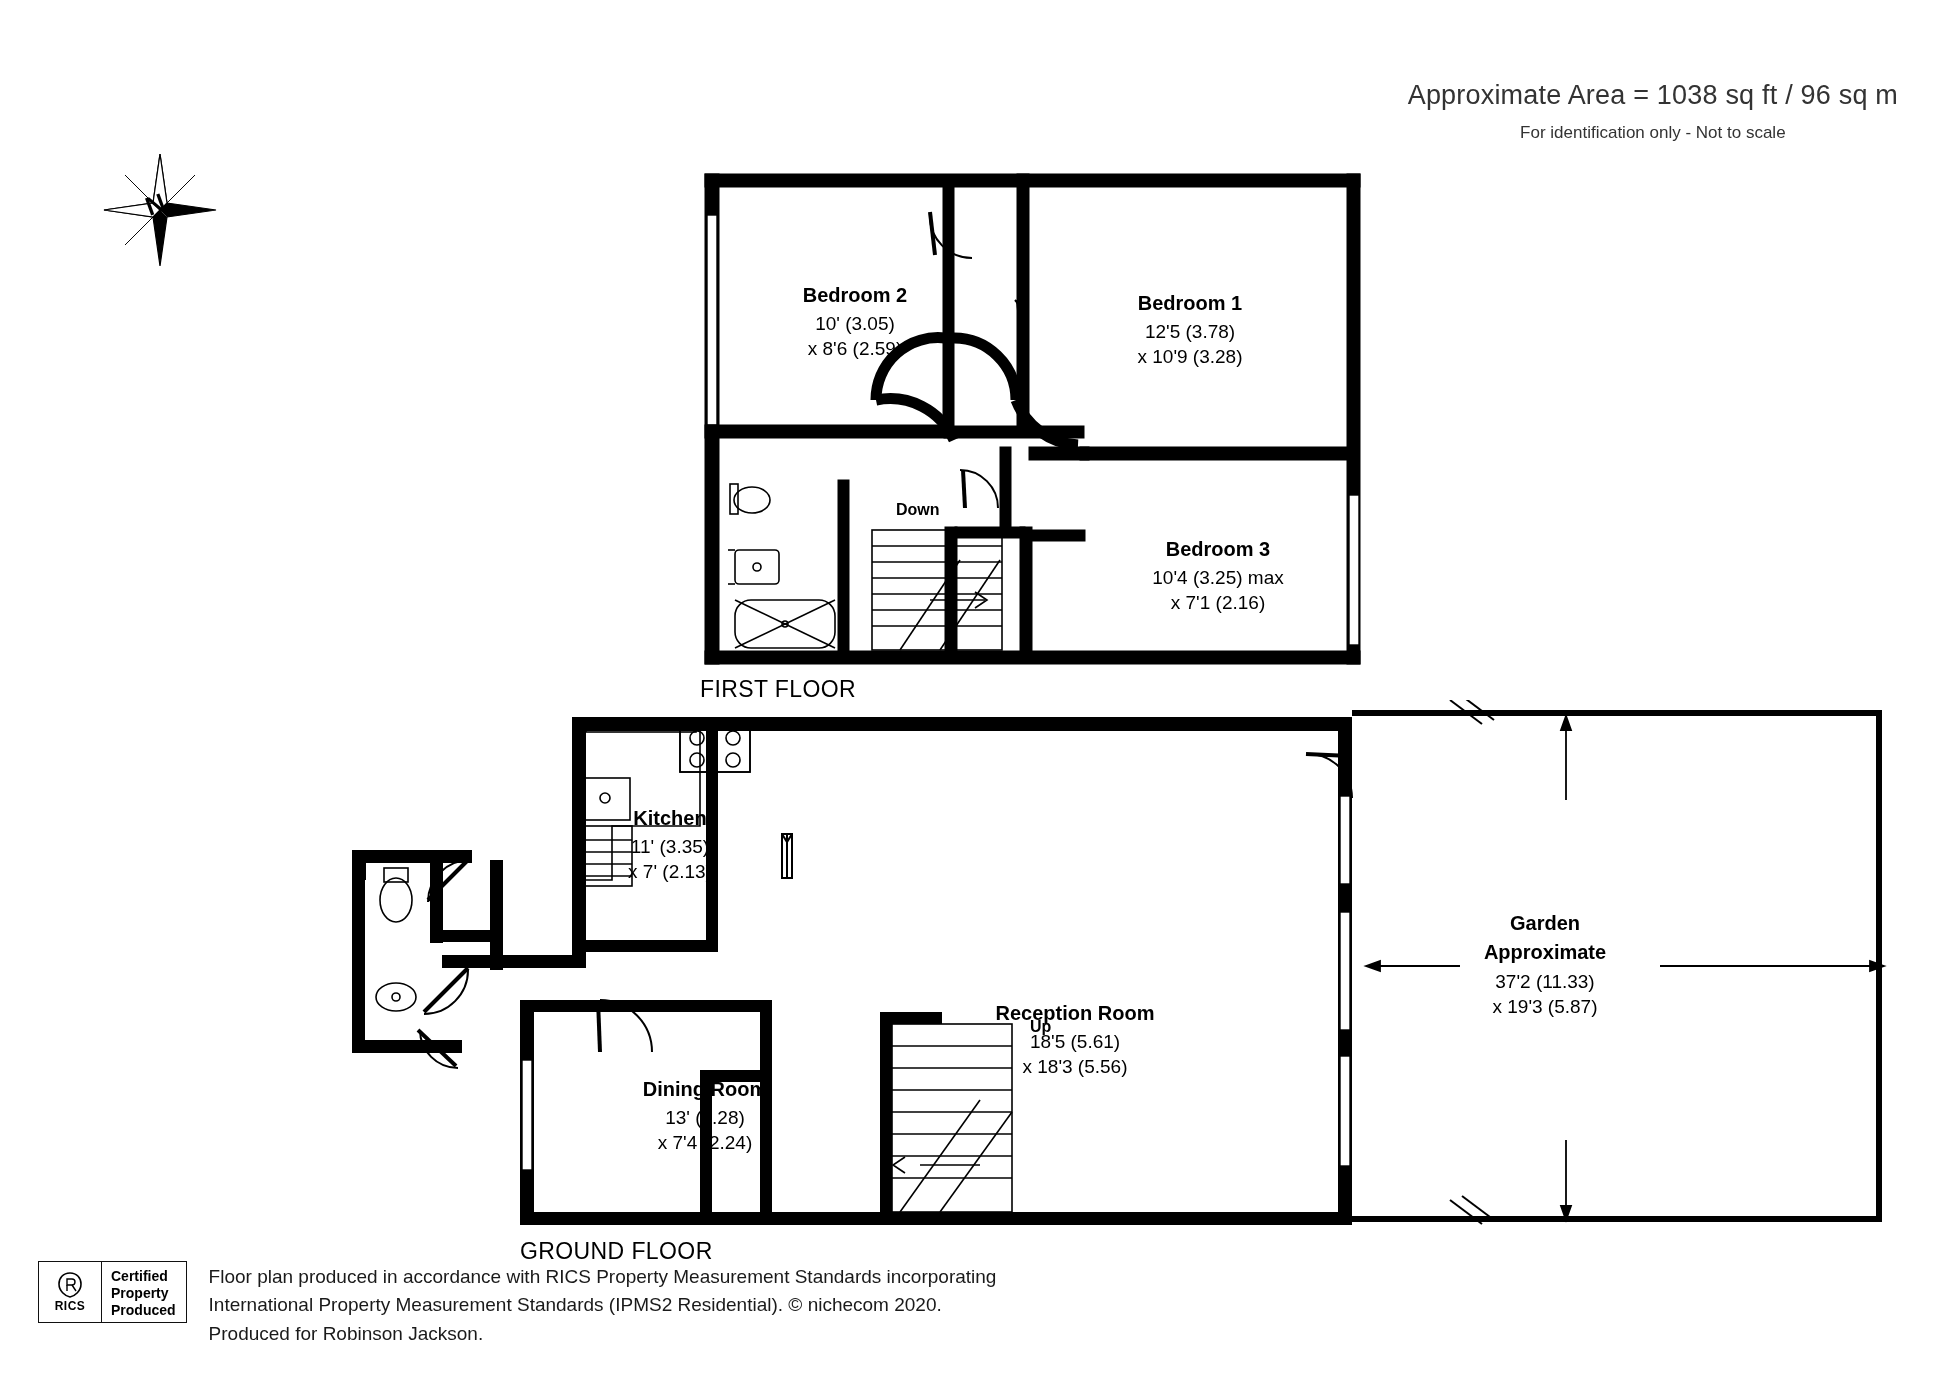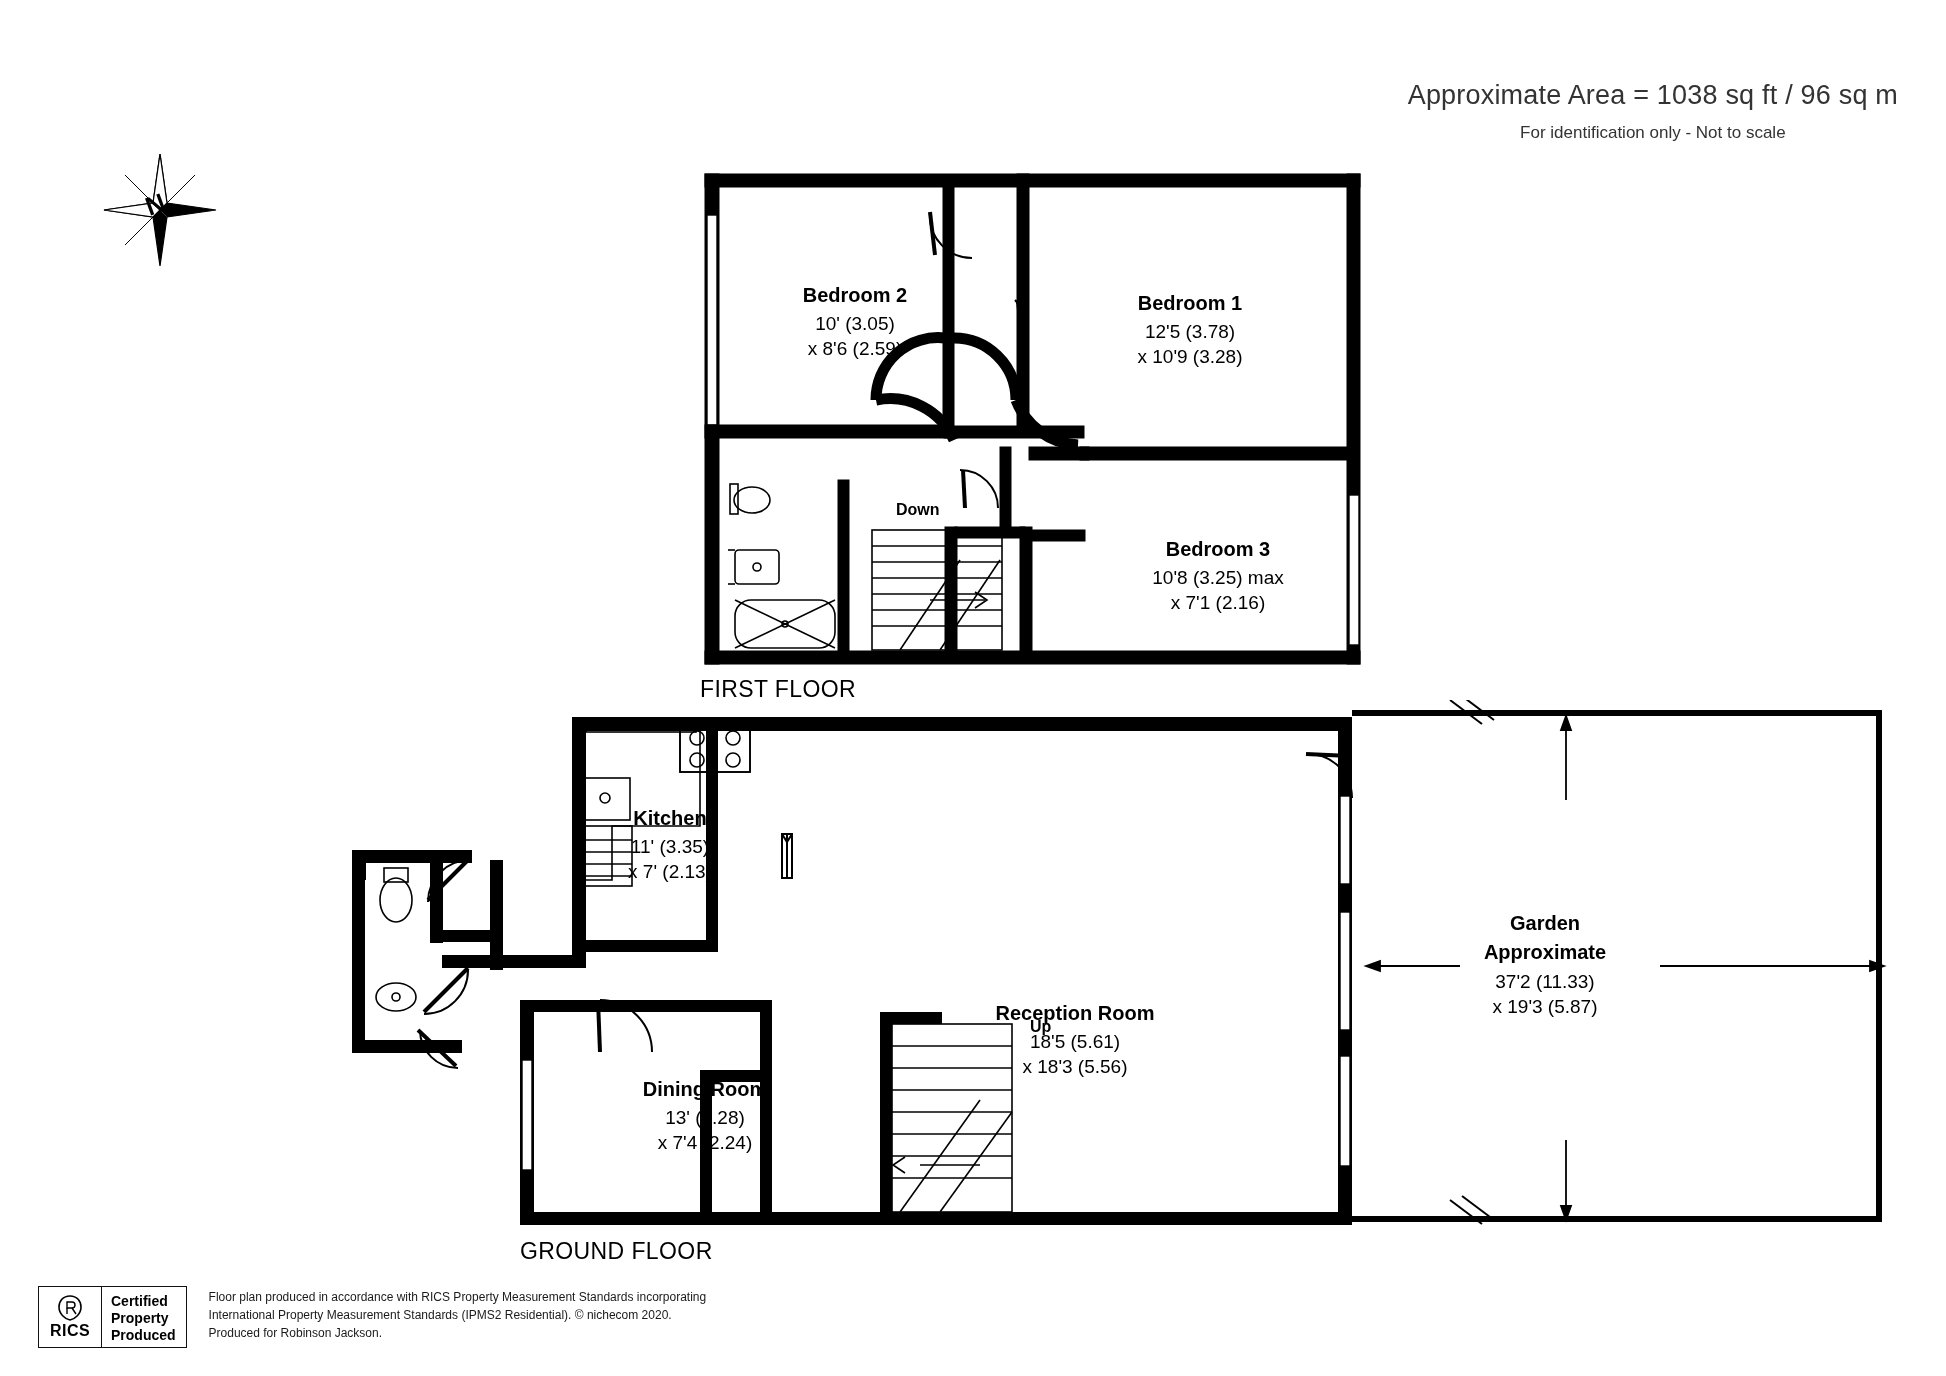--- a/index.html
+++ b/index.html
@@ -87,37 +87,37 @@
   #rics-badge .logo-box {
     width: 62px;
     background: #ffffff;
     display: flex;
     flex-direction: column;
     align-items: center;
     justify-content: center;
     border-right: 1.5px solid #111;
   }
   #rics-badge .logo-box .rics-text {
-    font-size: 16px;
+    font-size: 12px;
     font-weight: bold;
     letter-spacing: 0.5px;
     margin-top: 0;
   }
   #rics-badge .cert-text {
     padding: 6px 10px 6px 9px;
     font-size: 14px;
     font-weight: bold;
     line-height: 1.22;
     display: flex;
     flex-direction: column;
     justify-content: space-between;
   }
   #disclaimer {
     margin-left: 22px;
-    font-size: 12px;
+    font-size: 19px;
     line-height: 1.5;
     color: #1a1a1a;
     padding-top: 2px;
   }
 </style>
 </head>
 <body>
 
 <div id="header-area">
   <div id="area-title">Approximate Area = 1038 sq ft / 96 sq m</div>
@@ -234,21 +234,21 @@
 </div>
 
 <div class="room-label" style="left:1080px; top:290px; width:220px;">
   <span class="name">Bedroom 1</span>
   <span>12'5 (3.78)</span><br>
   <span>x 10'9 (3.28)</span>
 </div>
 
 <div class="room-label" style="left:1088px; top:536px; width:260px;">
   <span class="name">Bedroom 3</span>
-  <span>10'8 (3.25) max</span><br>
+  <span>10'4 (3.25) max</span><br>
   <span>x 7'1 (2.16)</span>
 </div>
 
 <div class="small-label" style="left:884px; top:501px;margin-left:12px;">Down</div>
 
 <div class="floor-title" style="left:700px; top:676px;">FIRST FLOOR</div>
 
 <div class="abs" style="left:0; top:700px; width:1946px; height:560px;">
   <svg width="1946" height="560" viewBox="0 0 1946 560">
     <g fill="#000000" stroke="none">

